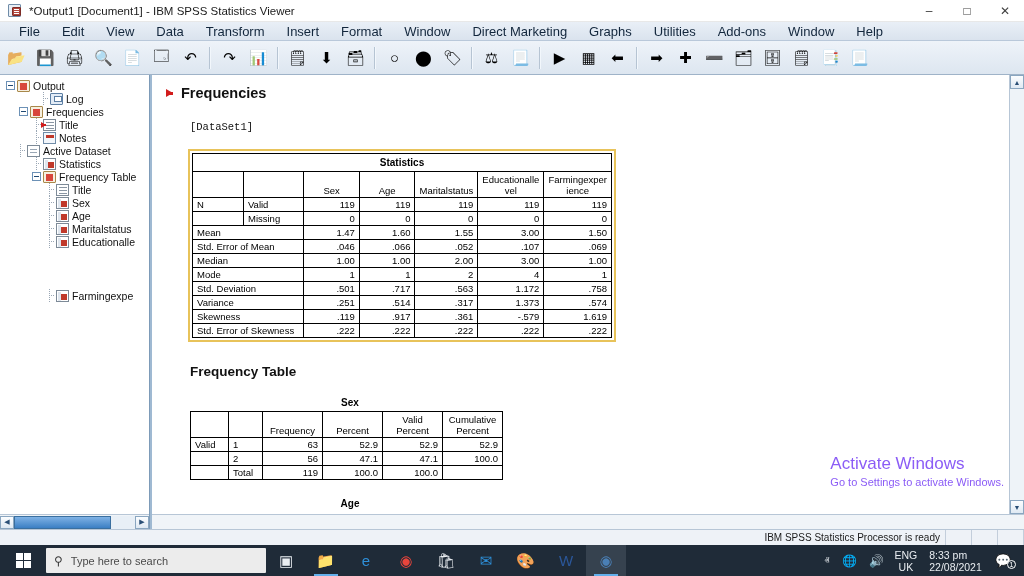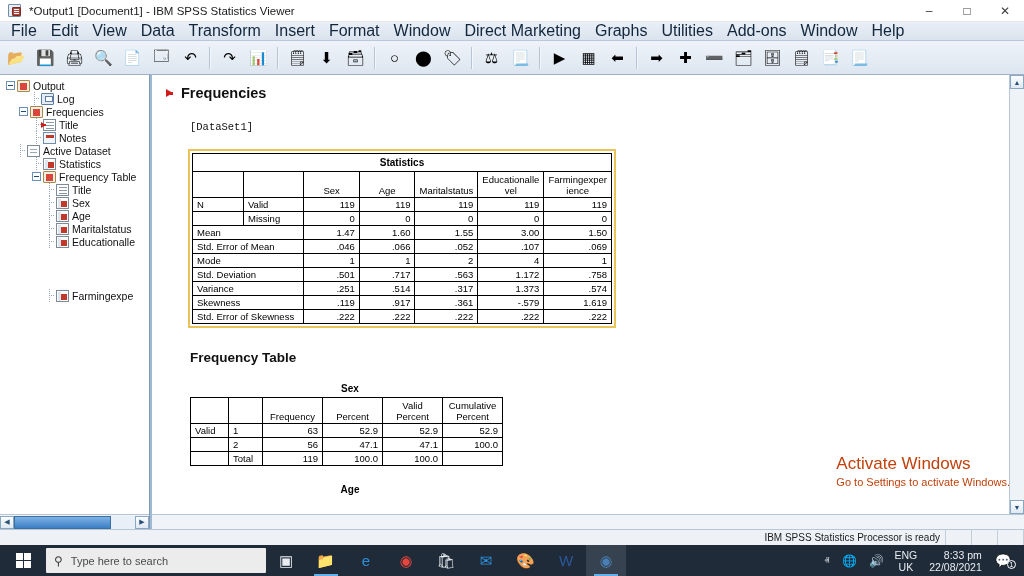--- a/index.html
+++ b/index.html
@@ -52,22 +52,23 @@
   }
 
   
   .menubar {
     height: 19px; background: linear-gradient(#e9eff7, #dae3ee);
     border-bottom: 1px solid #b9c8da;
     display: flex; align-items: center; padding-left: 4px;
     flex: 0 0 19px;
   }
   .menu-item {
-    font-size: 16px; color: #12263c; padding: 1px 7px; white-space: nowrap;
+    font-size: 13px; color: #12263c; padding: 1px 7px; white-space: nowrap;
     cursor: default;
+    margin-left: 8px;
   }
 
   
   .toolbar {
     height: 34px; background: linear-gradient(#eef3f9, #dde6f0);
     border-bottom: 1px solid #9fb3c8;
     display: flex; align-items: center; padding: 0 2px;
     flex: 0 0 34px;
   }
   .tool {
@@ -163,21 +164,21 @@
 
   table.spss { border-collapse: collapse; font-size: 9.5px; color: #000; background:#fff; }
   table.spss td, table.spss th { border: 1px solid #000; padding: 1px 4px; font-weight: normal; }
   table.spss .tcap { border: 1px solid #000; text-align:center; font-weight:bold; font-size:10px; padding:3px 0; }
   .num { text-align: right; }
   .ctr { text-align: center; }
   .nb { border-left: none !important; }
   .cap-out { text-align: center; font-weight: bold; font-size: 10px; margin-bottom: 3px; }
 
   .watermark {
-    position: absolute; right: 14px; bottom: 26px; text-align: left; color: #c2410c;
+    position: absolute; right: 20px; bottom: 26px; text-align: left; color: #8b5cf6;
     pointer-events: none;
   }
   .watermark .wm1 { font-size: 17px; }
   .watermark .wm2 { font-size: 11px; margin-top: 2px; }
 
   .vscroll {
     position: absolute; right: 0; top: 0; bottom: 0; width: 15px;
     background: #eef3f8; border-left: 1px solid #b7c6d6;
   }
   .vs-arrow { width: 14px; height: 14px; background: linear-gradient(#fbfdff,#dfe9f3);
@@ -212,21 +213,21 @@
   }
   .searchbox .mag { margin-right: 8px; font-size: 12px; color:#3a3a3a;}
   .tb-task { width: 40px; height:31px; display:flex;align-items:center;justify-content:center; position:relative;}
   .tb-task.active { background:#36424f; }
   .tb-task.underline:after {
     content:""; position:absolute; bottom:0; left:8px; right:8px; height:2px; background:#63b0ec;
   }
   .tray { margin-left:auto; display:flex; align-items:center; color:#e9edf1; font-size:10px; padding-right:6px;}
   .tray .chev { padding: 0 7px; font-size: 10px; }
   .tray .tico { padding: 0 6px; font-size: 12px; }
-  .clock { text-align:right; line-height:12px; padding: 0 8px; font-size:10.5px;}
+  .clock { text-align:left; line-height:12px; padding: 0 8px; font-size:10.5px;}
   .langbox { text-align:center; line-height:12px; padding:0 4px; font-size:10.5px;}
   .notif { padding: 0 6px; position:relative; font-size: 13px;}
   .notif .cnt {
     position:absolute; right:2px; bottom:-1px; background:#1f2b38; color:#fff;
     font-size:7px; border:1px solid #fff; border-radius:50%; width:9px;height:9px;
     display:flex;align-items:center;justify-content:center;
   }
 </style>
 </head>
 <body>
@@ -358,21 +359,21 @@
 
   <div class="body">
 
     <div class="outline">
       <div class="outline-scroll" id="tree">
           <div class="tree-row" style="padding-left: 6px;">
             <span class="expander"></span>
             <span class="ic book"></span>
             <span>Output</span>
           </div>
-          <div class="tree-row" style="padding-left: 30px;">
+          <div class="tree-row" style="padding-left: 30px; margin-left: 9px;">
             <span class="dots elbow"></span>
             <span class="ic log"></span>
             <span>Log</span>
           </div>
           <div class="tree-row" style="padding-left: 19px;">
             <span class="expander"></span>
             <span class="ic book"></span>
             <span>Frequencies</span>
           </div>
           <div class="tree-row" style="padding-left: 32px;">
@@ -492,20 +493,28 @@
                   <td class="num">3.00</td>
                   <td class="num">1.50</td>
                 </tr>
                 <tr>
                   <td colspan="2">Std. Error of Mean</td>
                   <td class="num">.046</td>
                   <td class="num">.066</td>
                   <td class="num">.052</td>
                   <td class="num">.107</td>
                   <td class="num">.069</td>
+                </tr>
+                <tr>
+                  <td colspan="2">Median</td>
+                  <td class="num">1.00</td>
+                  <td class="num">1.00</td>
+                  <td class="num">2.00</td>
+                  <td class="num">3.00</td>
+                  <td class="num">1.00</td>
                 </tr>
                 <tr>
                   <td colspan="2">Mode</td>
                   <td class="num">1</td>
                   <td class="num">1</td>
                   <td class="num">2</td>
                   <td class="num">4</td>
                   <td class="num">1</td>
                 </tr>
                 <tr>

